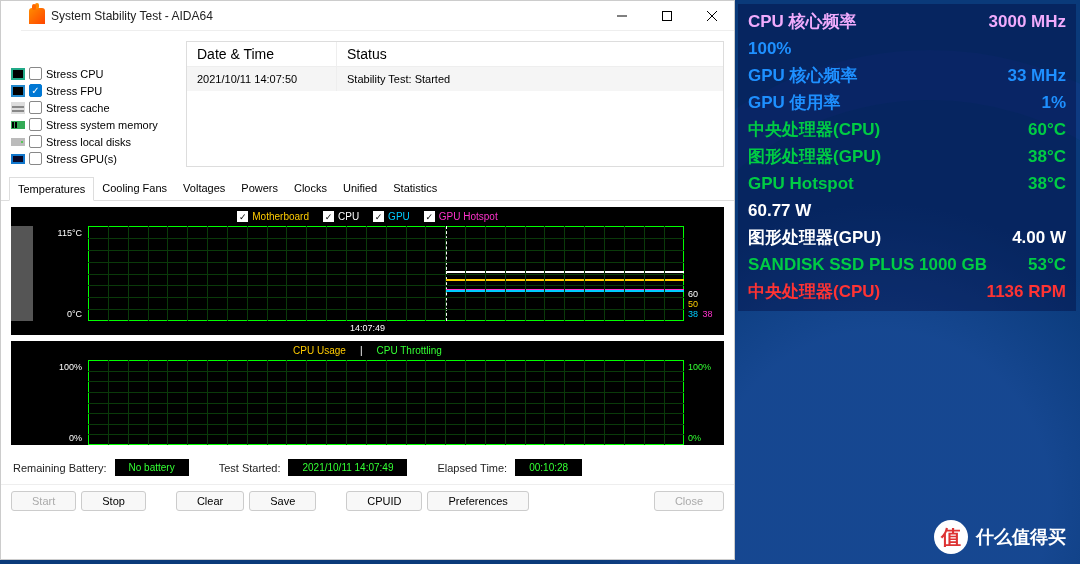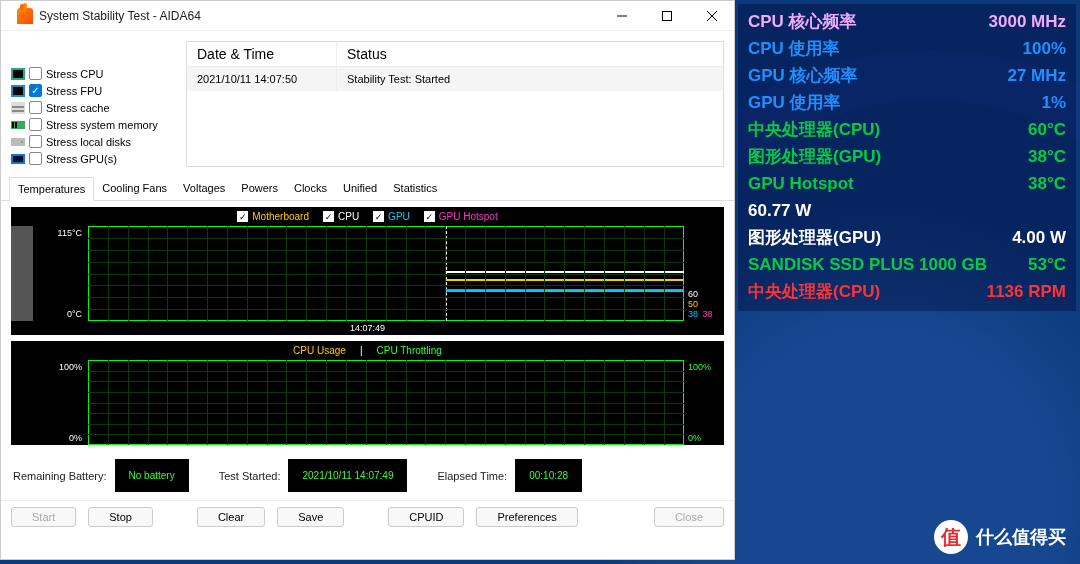--- a/index.html
+++ b/index.html
@@ -4,21 +4,21 @@
 <style>
 * { margin: 0; padding: 0; box-sizing: border-box; font-family: "Segoe UI", Tahoma, sans-serif; }
 body { width: 1080px; height: 564px; background: #0a3a7a; position: relative; overflow: hidden; }
 
 
 .bg-swoosh { position: absolute; right: -100px; top: 200px; width: 600px; height: 600px; border-radius: 50%; background: radial-gradient(circle, rgba(30,80,160,0.6) 40%, transparent 70%); }
 .bg-swoosh2 { position: absolute; right: -200px; top: 50px; width: 700px; height: 700px; border: 50px solid rgba(20,60,140,0.4); border-radius: 50%; }
 
 
 .window { position: absolute; left: 0; top: 0; width: 735px; height: 560px; background: #fff; border: 1px solid #ccc; display: flex; flex-direction: column; }
-.titlebar { height: 30px; display: flex; align-items: center; padding-left: 16px; border-bottom: 1px solid #eee; }
+.titlebar { height: 30px; display: flex; align-items: center; padding-left: 8px; border-bottom: 1px solid #eee; margin-left: 20px; }
 .titlebar-icon { width: 16px; height: 16px; background: linear-gradient(135deg,#ff8c00,#ff4500); border-radius: 3px 3px 0 0; margin-right: 6px; position: relative; }
 .titlebar-icon::before { content:""; position:absolute; top:-4px; left:3px; width:4px; height:6px; background:#ff6600; border-radius:2px; box-shadow:3px -1px 0 #ff8800; }
 .titlebar-text { font-size: 12px; color: #222; flex: 1; }
 .win-controls { display: flex; }
 .win-btn { width: 45px; height: 30px; display: flex; align-items: center; justify-content: center; font-size: 10px; }
 .win-btn svg { width: 10px; height: 10px; }
 
 
 .top-section { display: flex; padding: 10px; gap: 10px; }
 .stress-list { width: 165px; margin-top: 24px; }
@@ -57,24 +57,24 @@
 .x-label { text-align: center; font-size: 9px; color: #fff; padding: 2px; }
 .marker-line { position: absolute; top: 0; bottom: 0; border-left: 1px dashed #fff; }
 .data-line { position: absolute; height: 1px; }
 
 .chart2 { background: #000; margin-top: 6px; }
 .chart2 .chart-body { height: 85px; }
 
 
 .status-row { display: flex; align-items: center; padding: 8px 12px; font-size: 11px; gap: 8px; }
 .status-label { color: #222; }
-.status-val { background: #000; padding: 11px 14px; font-size: 10px; }
-
-
-.btn-row { display: flex; padding: 6px 10px; gap: 12px; border-top: 1px solid #eee; }
+.status-val { background: #000; padding: 3px 14px; font-size: 10px; }
+
+
+.btn-row { display: flex; padding: 6px 10px; gap: 5px; border-top: 1px solid #eee; }
 .btn { padding: 3px 20px; font-size: 11px; border: 1px solid #ccc; background: #f8f8f8; border-radius: 3px; cursor: pointer; }
 .btn.disabled { color: #aaa; }
 .btn-row .spacer { flex: 1; }
 
 
 .overlay { position: absolute; right: 4px; top: 4px; width: 338px; background: rgba(0,0,50,0.35); padding: 4px 10px 6px 10px; }
 .ov-row { display: flex; justify-content: space-between; font-size: 17px; font-weight: bold; line-height: 27px; }
 .ov-row .val { text-align: right; }
 
 
@@ -354,26 +354,25 @@
     <button class="btn disabled">Close</button>
   </div>
 </div>
 
 <div class="overlay">
   <div class="ov-row" style="color:#f0abfc">
       <span>CPU 核心频率</span>
       <span class="val">3000 MHz</span>
     </div>
   <div class="ov-row" style="color:#1e90ff">
-      <span>CPU 使用率</span>
       <span class="val">100%</span>
     </div>
   <div class="ov-row" style="color:#1e90ff">
       <span>GPU 核心频率</span>
-      <span class="val">27 MHz</span>
+      <span class="val">33 MHz</span>
     </div>
   <div class="ov-row" style="color:#1e90ff">
       <span>GPU 使用率</span>
       <span class="val">1%</span>
     </div>
   <div class="ov-row" style="color:#00cc44">
       <span>中央处理器(CPU)</span>
       <span class="val">60°C</span>
     </div>
   <div class="ov-row" style="color:#00cc44">

